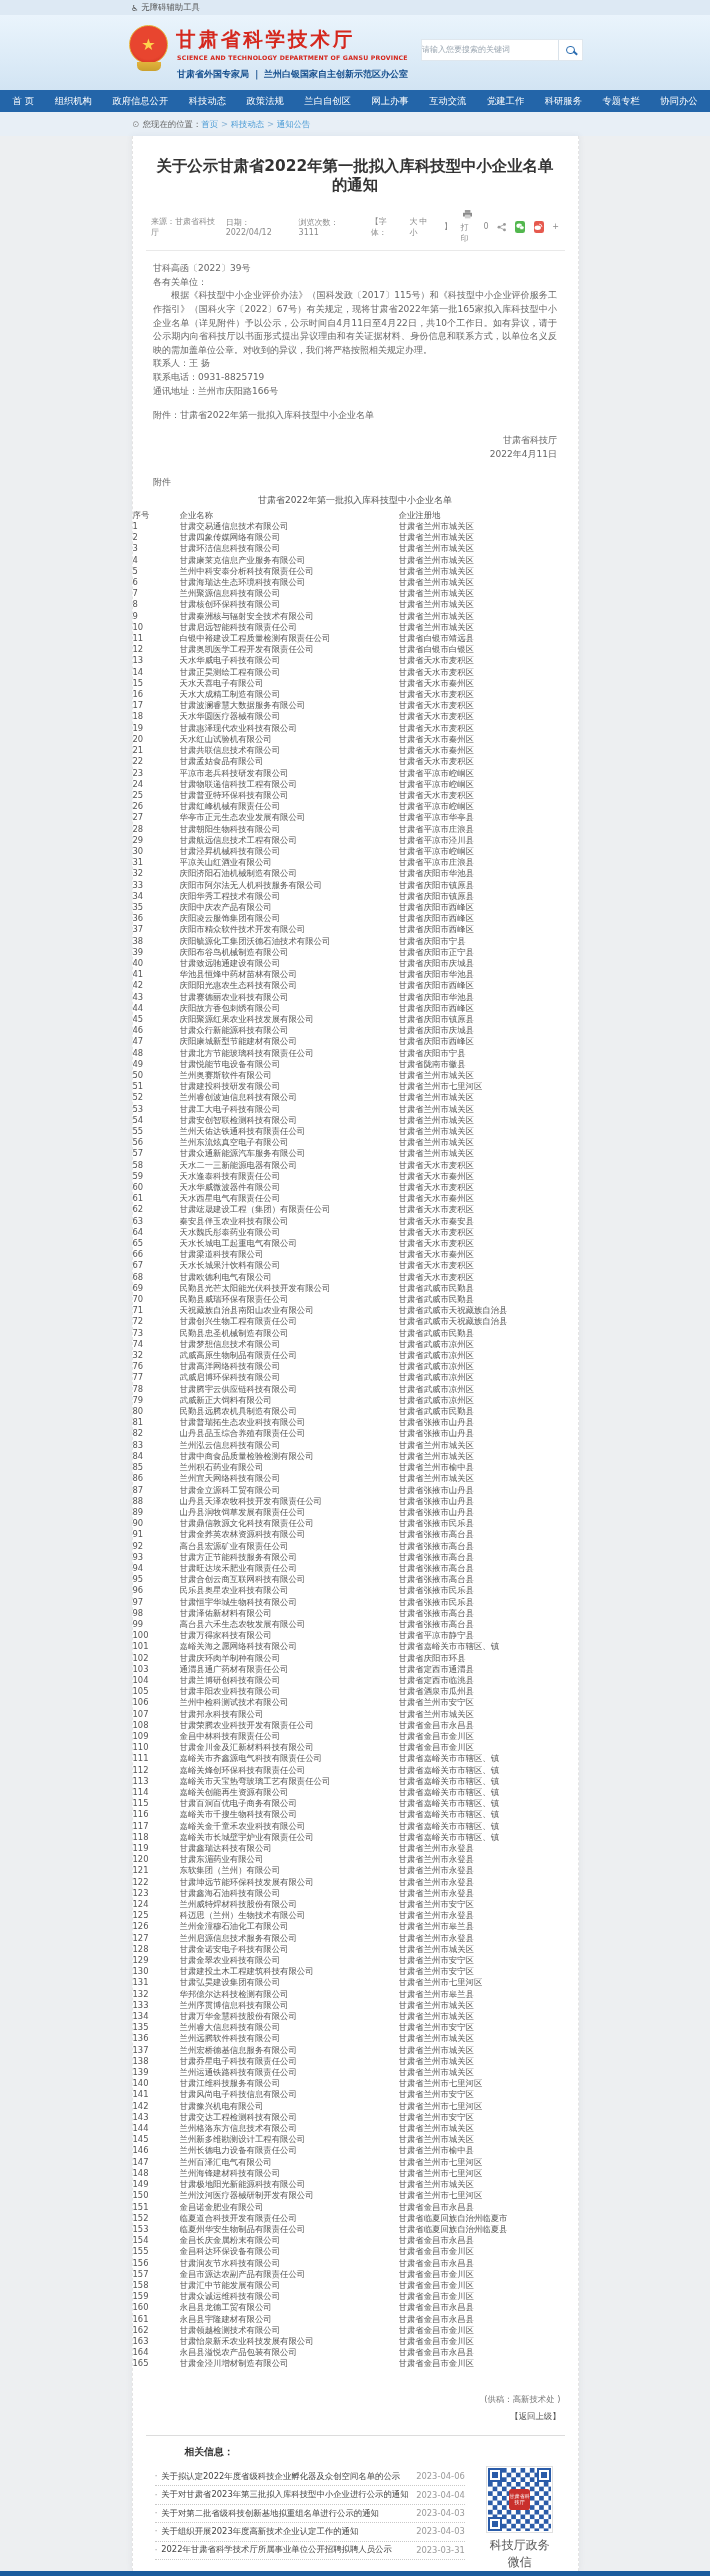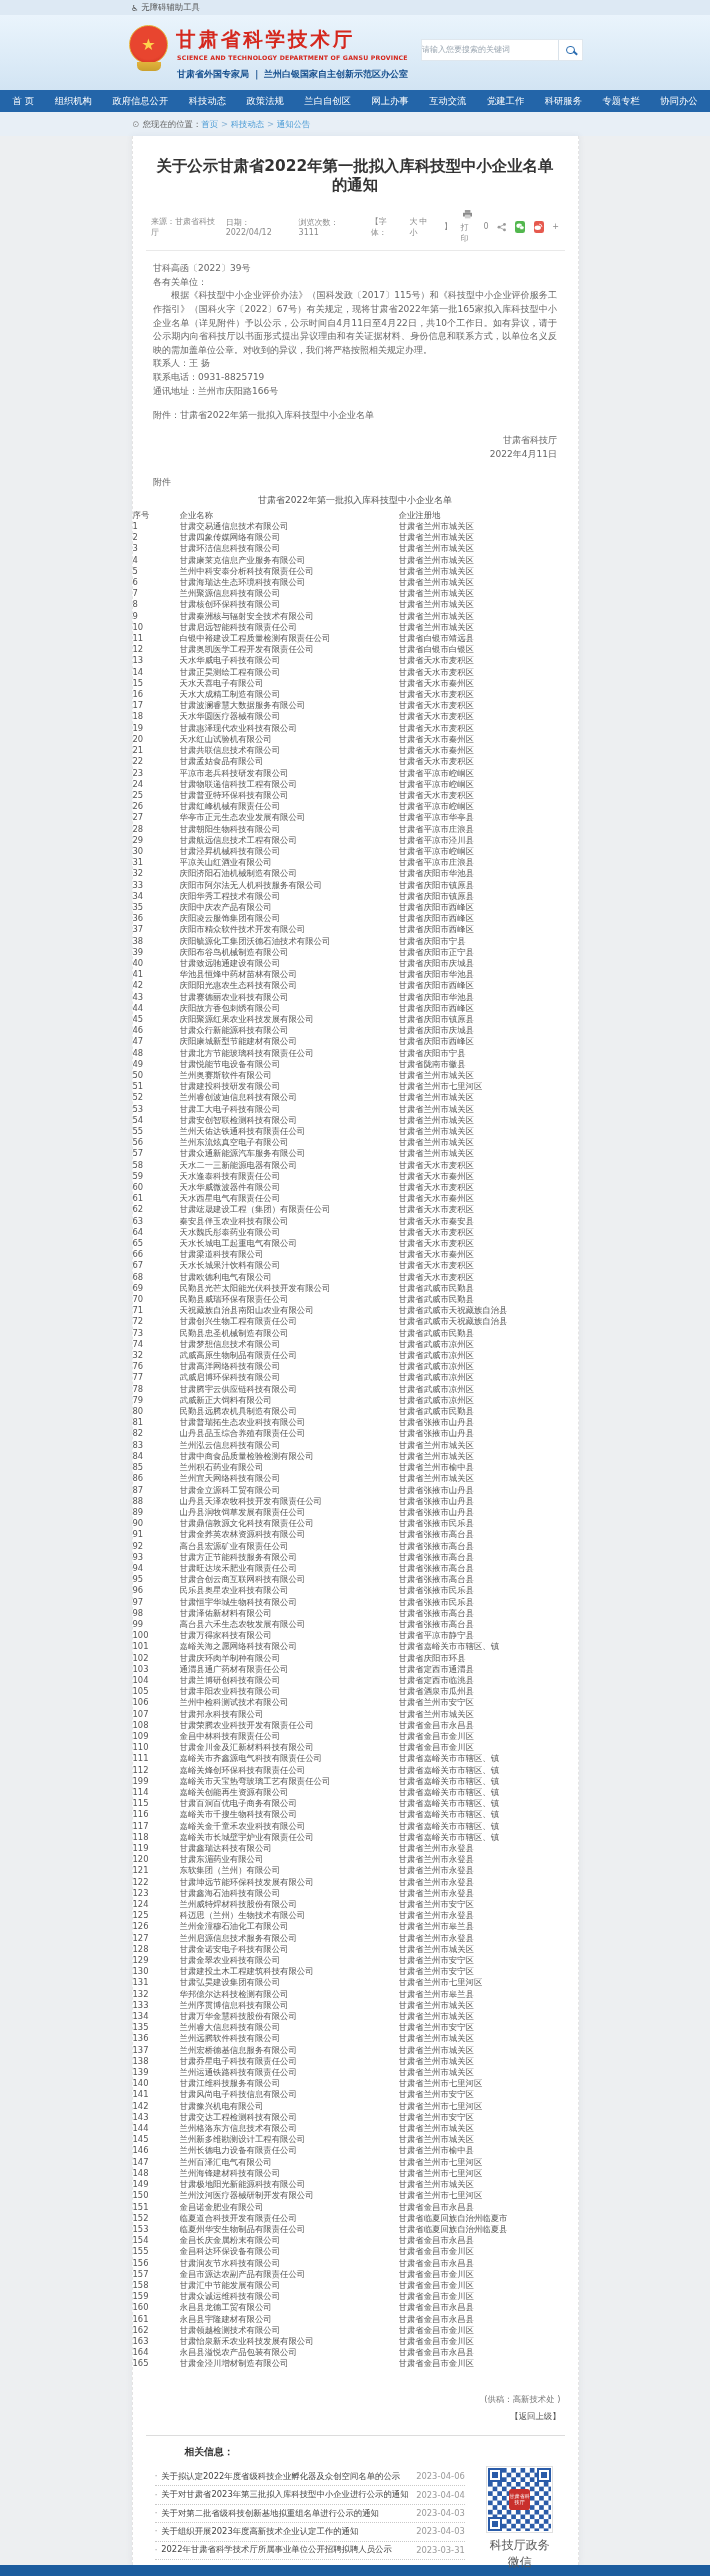--- a/index.html
+++ b/index.html
@@ -30,21 +30,21 @@
   
   .nav { height: 22.4px; background: #2365a9; display: flex; align-items: center; justify-content: center; flex: none; }
   .nav-item { color: #fff; font-size: 9.3px; padding: 0 10.3px; cursor: pointer; white-space: nowrap; }
   
   .crumbrow { height: 24px; background: #e8eff6; display: flex; align-items: center; padding-left: 132px; font-size: 8.4px; color: #666; flex: none; }
   .crumbrow .dot { color: #888; margin-right: 3.7px; }
   .crumb-link { color: #4a9bd5; cursor: pointer; }
   .crumb-link:not(:last-child)::after { content: ">"; color: #8ab4d6; margin: 0 2.8px; }
   
   .content { flex: 1; }
-  .card { width: 447px; margin: 0 auto; background: #fff; border-left: 0.9px dashed #e4e4e4; border-right: 0.9px dashed #e4e4e4; box-shadow: 0 0 6.5px rgba(60,80,100,.08); padding-bottom: 5px; }
+  .card { width: 447px; margin: 0 auto; background: #fff; border-left: 0.9px dashed #e4e4e4; border-right: 0.9px dashed #e4e4e4; box-shadow: 0 0 6.5px rgba(60,80,100,.08); padding-bottom: 11px; }
   .art-title { padding: 20.6px 24px 9.3px; text-align: center; font-size: 15.4px; font-weight: bold; color: #333; line-height: 1.25; }
   .meta { display: flex; align-items: center; margin: 0 13px; padding: 5.6px 5.6px 6.5px; border-bottom: 0.9px solid #e9e9e9; font-size: 8px; color: #8a8a8a; gap: 8.4px; }
   .meta .spacer { flex: 1; }
   .meta .fs { cursor: pointer; margin: 0 0.9px; }
   .meta .ic { display: inline-flex; align-items: center; gap: 2.8px; cursor: pointer; flex-direction: column; }
   .badge { width: 11.2px; height: 11.2px; border-radius: 2.3px; display: inline-flex; align-items: center; justify-content: center; }
   .badge.wechat { background: #52b74e; }
   .badge.weibo { background: #e6594e; }
   
   .doc { margin: 11.2px 20.6px 0; color: #666; font-size: 9px; line-height: 13.6px; }
@@ -759,21 +759,21 @@
           <td class="no">111</td>
           <td>嘉峪关市齐鑫源电气科技有限责任公司</td>
           <td>甘肃省嘉峪关市市辖区、镇</td>
         </tr>
           <tr>
           <td class="no">112</td>
           <td>嘉峪关烽创环保科技有限责任公司</td>
           <td>甘肃省嘉峪关市市辖区、镇</td>
         </tr>
           <tr>
-          <td class="no">199</td>
+          <td class="no">113</td>
           <td>嘉峪关市天宝热弯玻璃工艺有限责任公司</td>
           <td>甘肃省嘉峪关市市辖区、镇</td>
         </tr>
           <tr>
           <td class="no">114</td>
           <td>嘉峪关创能再生资源有限公司</td>
           <td>甘肃省嘉峪关市市辖区、镇</td>
         </tr>
           <tr>
           <td class="no">115</td>

